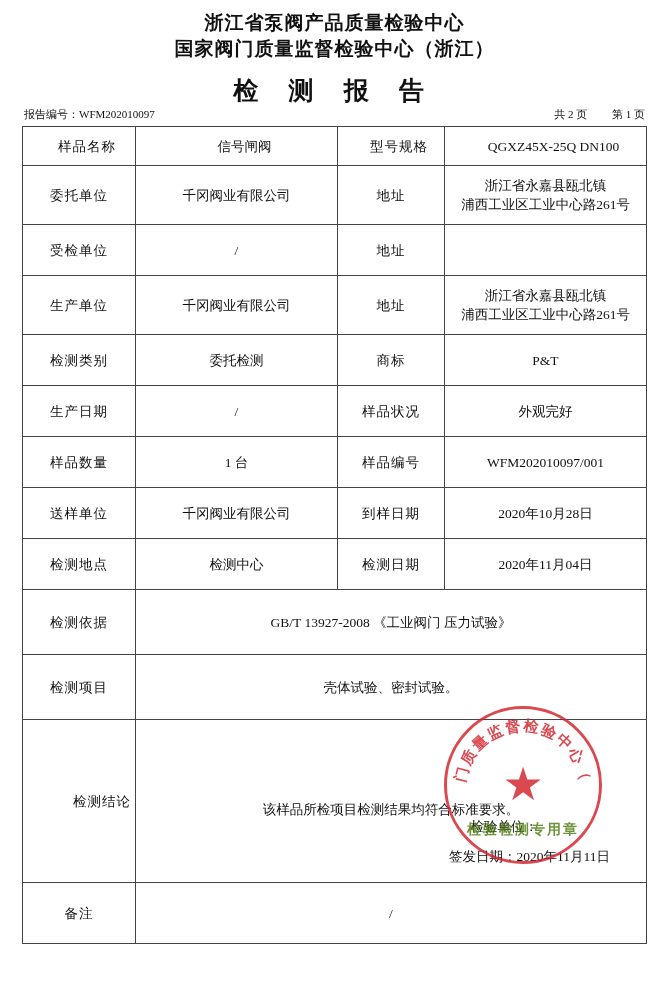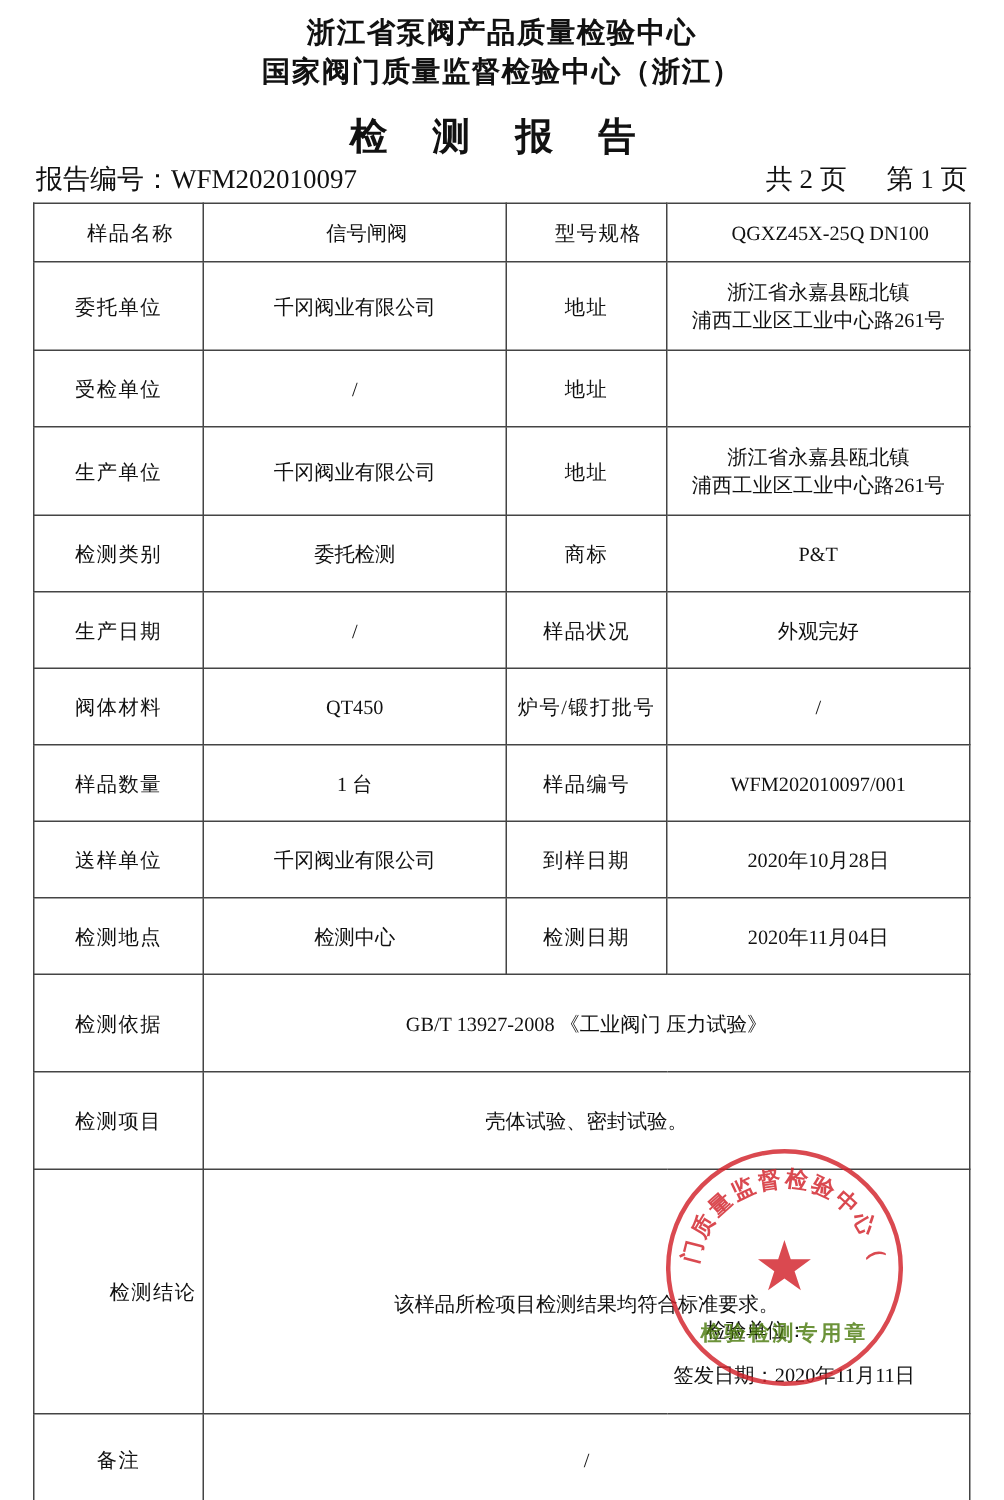--- a/index.html
+++ b/index.html
@@ -32,21 +32,21 @@
   .doc-title {
     text-align: center;
     font-weight: bold;
     font-size: 25px;
     letter-spacing: 12px;
     margin-top: 12px;
   }
   .meta-row {
     display: flex;
     justify-content: space-between;
-    font-size: 18px;
+    font-size: 11px;
     padding: 0 2px 4px 2px;
   }
   .meta-right span { margin-left: 22px; }
 
   table.report {
     width: 100%;
     border-collapse: collapse;
     table-layout: fixed;
   }
   table.report td {
@@ -189,26 +189,20 @@
         <td class="label">检测类别</td>
         <td class="val">委托检测</td>
         <td class="label2">商标</td>
         <td class="val">P&amp;T</td>
       </tr>
       <tr class="h-md">
         <td class="label">生产日期</td>
         <td class="val">/</td>
         <td class="label2">样品状况</td>
         <td class="val">外观完好</td>
-      </tr>
-      <tr class="h-md">
-        <td class="label">阀体材料</td>
-        <td class="val">QT450</td>
-        <td class="label2">炉号/锻打批号</td>
-        <td class="val">/</td>
       </tr>
       <tr class="h-md">
         <td class="label">样品数量</td>
         <td class="val">1 台</td>
         <td class="label2">样品编号</td>
         <td class="val">WFM202010097/001</td>
       </tr>
       <tr class="h-md">
         <td class="label">送样单位</td>
         <td class="val">千冈阀业有限公司</td>

